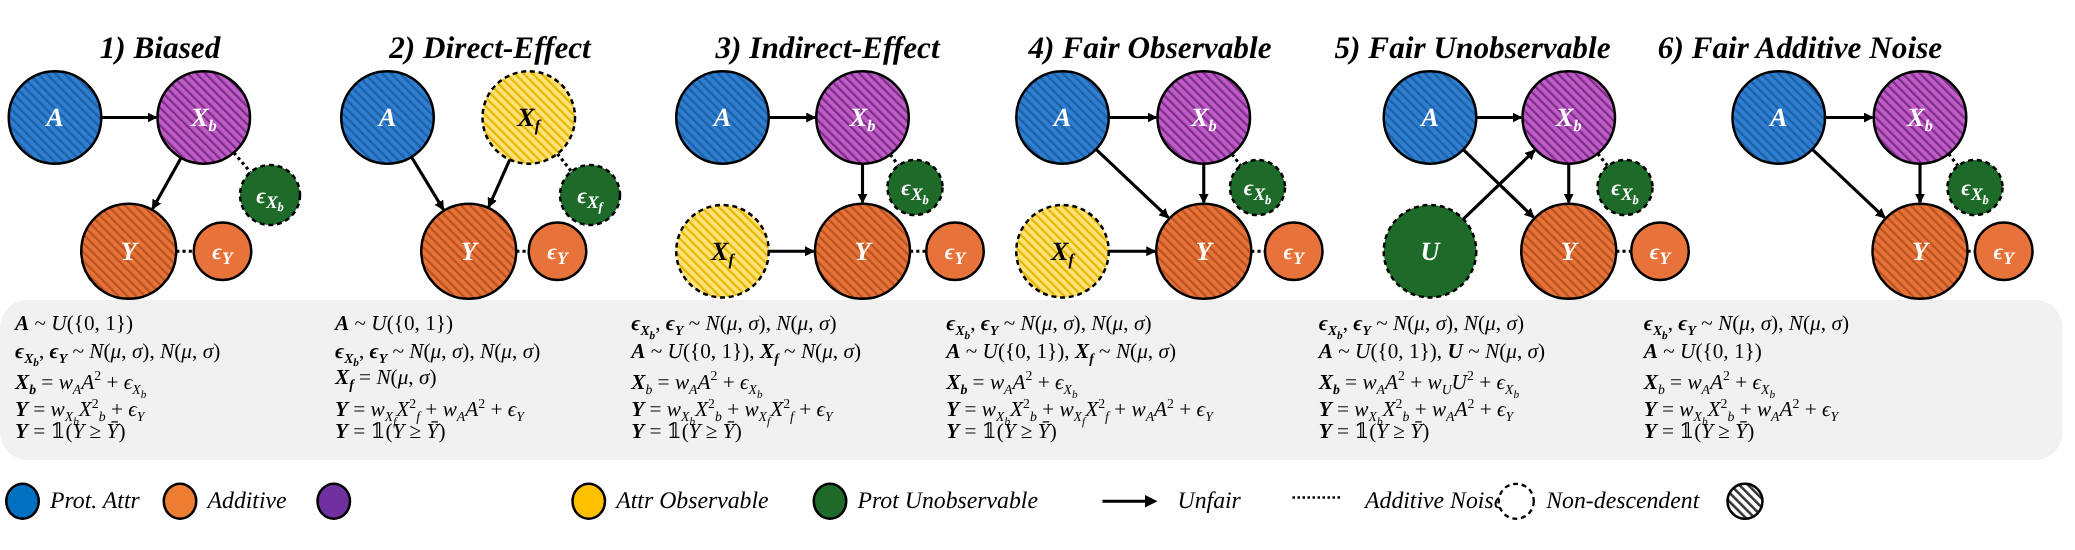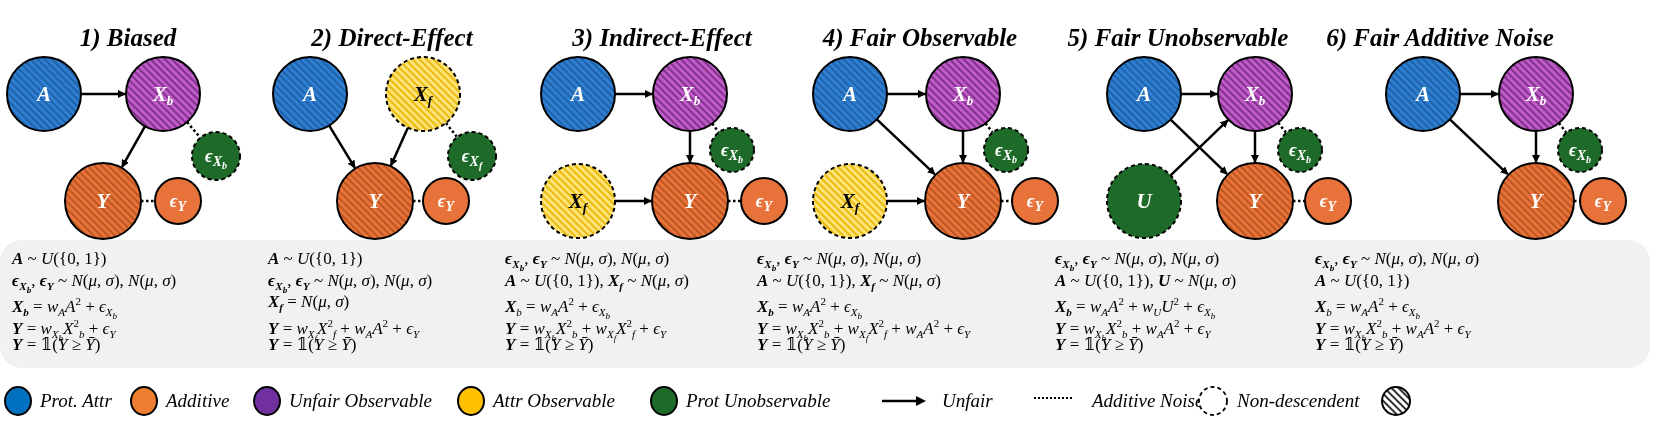--- a/index.html
+++ b/index.html
@@ -282,21 +282,20 @@
     <div class="leg-item" style="left: 4px;">
       <div class="leg-circle" style="background: rgb(0, 112, 192);"></div>
       <span class="leg-label">Prot. Attr</span>
     </div>
     <div class="leg-item" style="left: 130px;">
       <div class="leg-circle" style="background: rgb(237, 125, 49);"></div>
       <span class="leg-label">Additive</span>
     </div>
     <div class="leg-item" style="left: 253px;">
       <div class="leg-circle" style="background: rgb(112, 48, 160);"></div>
-      <span class="leg-label">Unfair Observable</span>
     </div>
     <div class="leg-item" style="left: 457px;">
       <div class="leg-circle" style="background: rgb(255, 192, 0);"></div>
       <span class="leg-label">Attr Observable</span>
     </div>
     <div class="leg-item" style="left: 650px;">
       <div class="leg-circle" style="background: rgb(30, 107, 41);"></div>
       <span class="leg-label">Prot Unobservable</span>
     </div>
     <div class="leg-item" style="left: 880px;">

